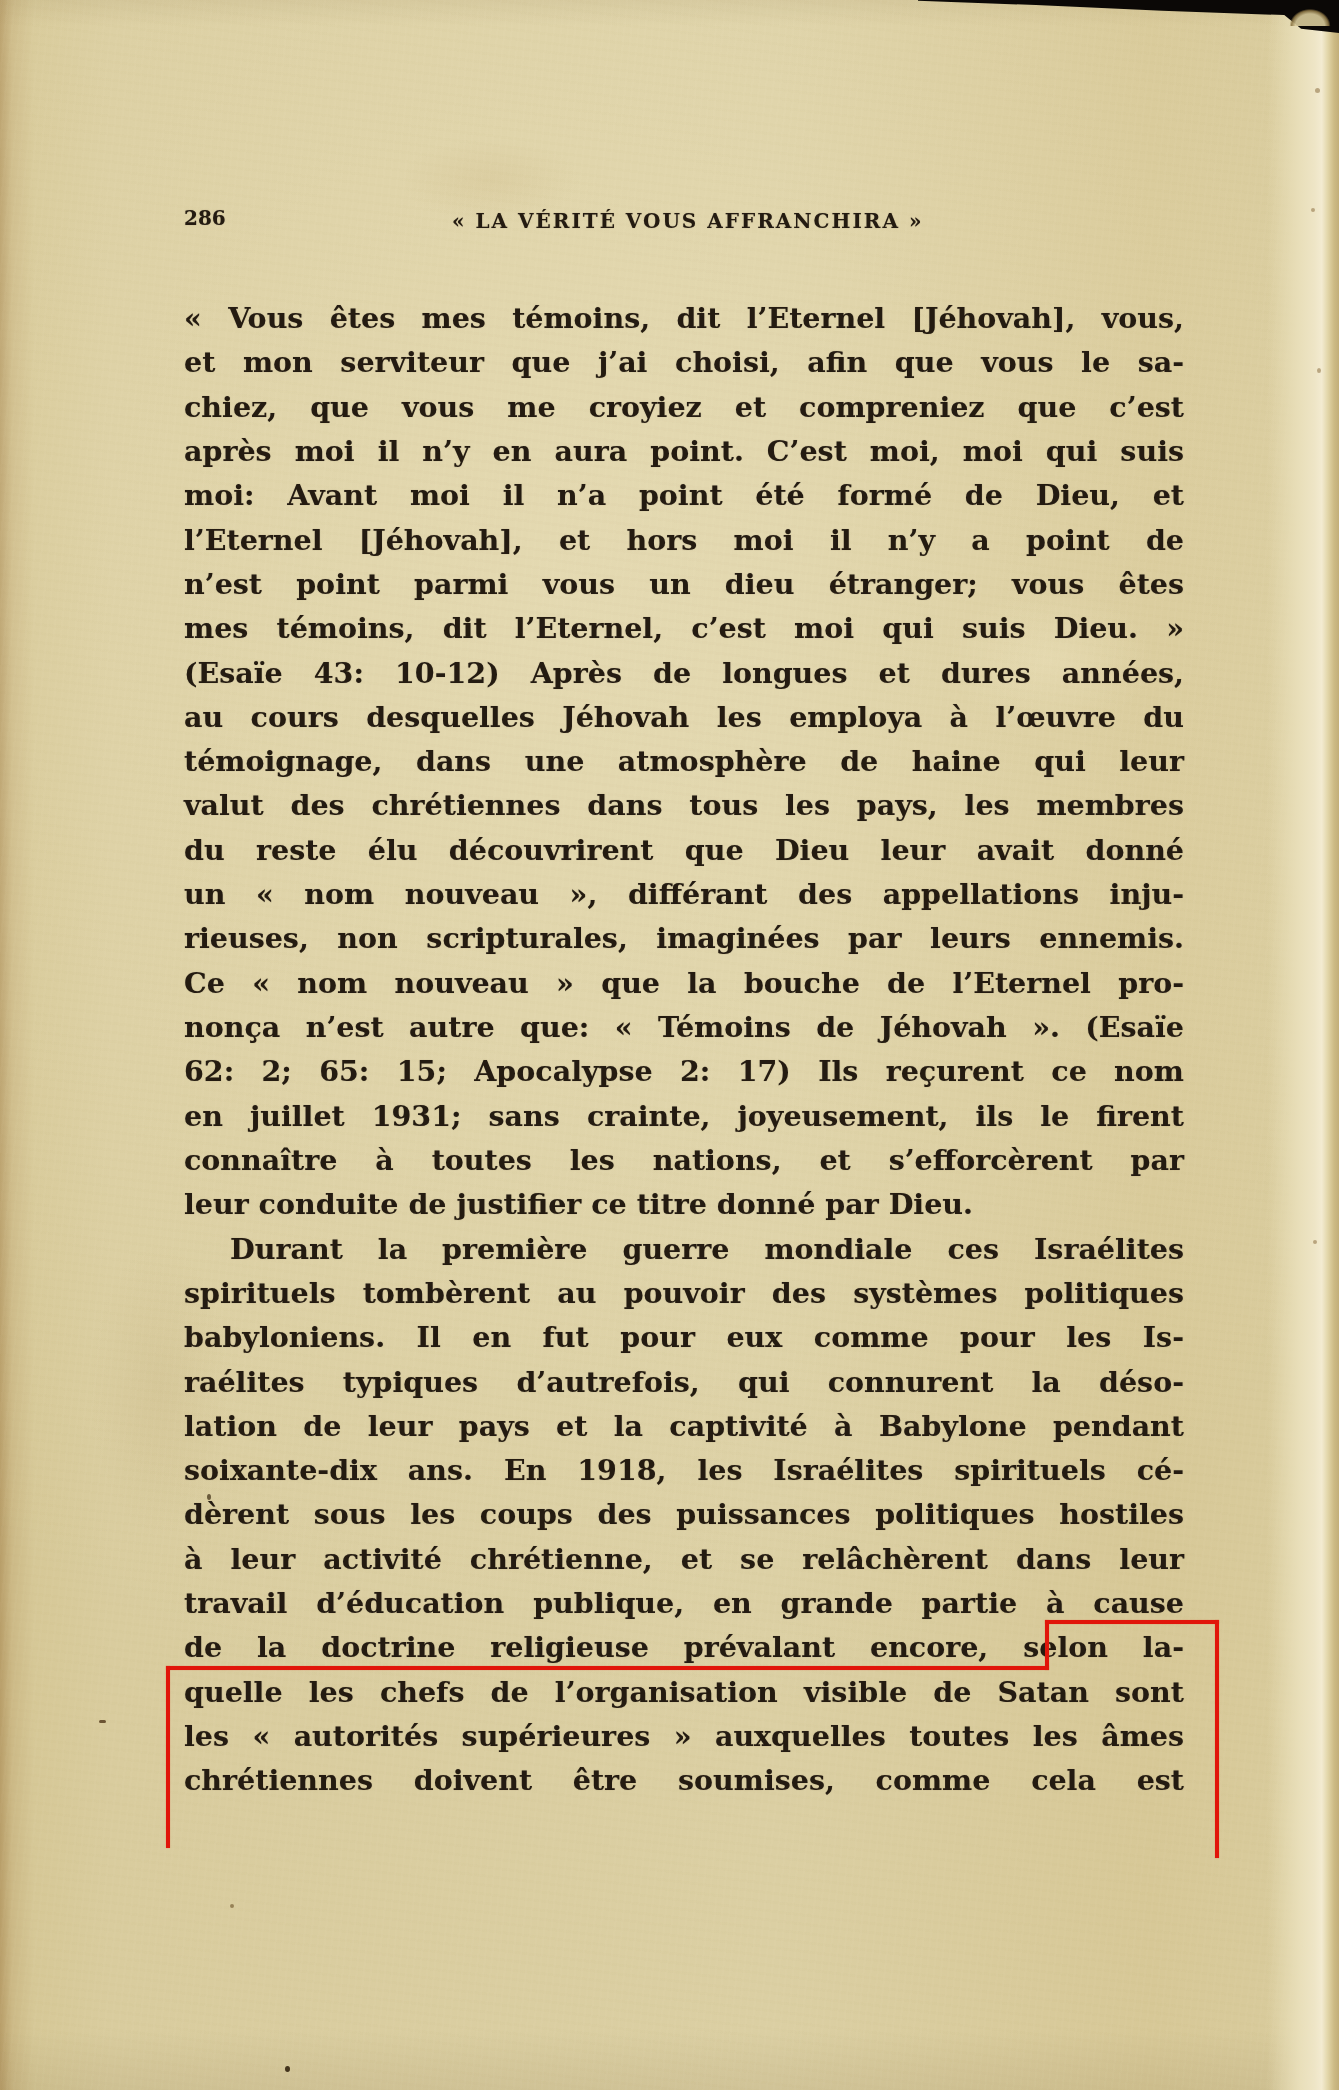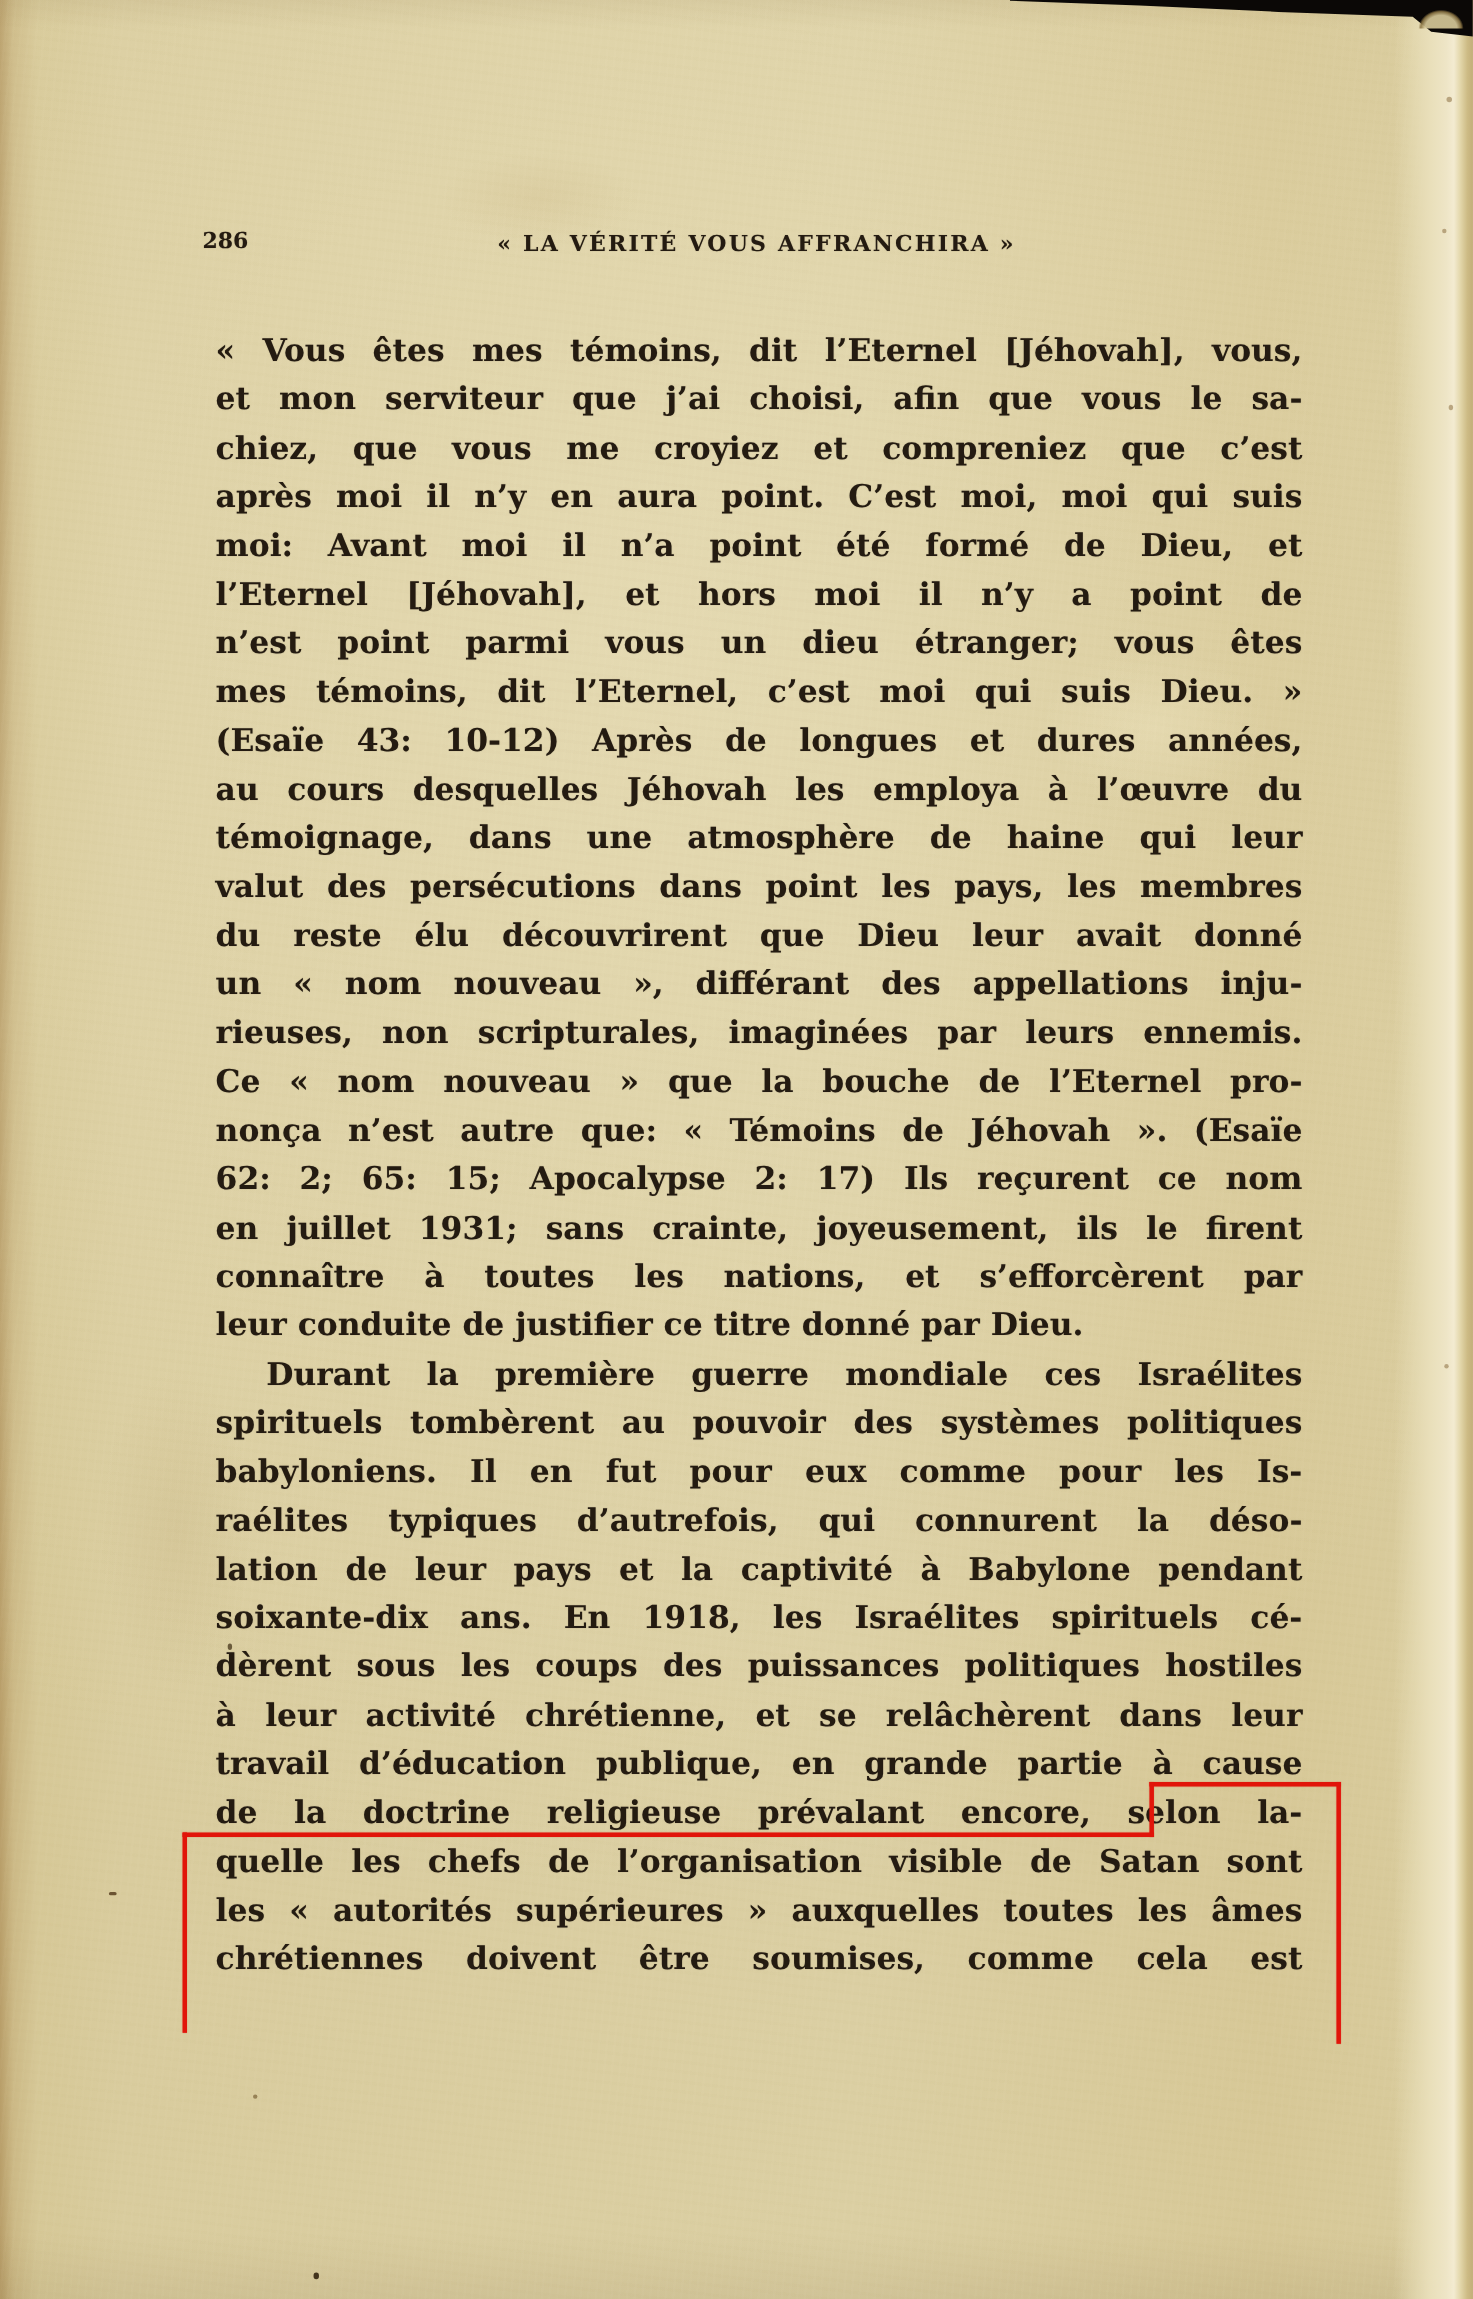--- a/index.html
+++ b/index.html
@@ -66,21 +66,21 @@
     white-space:nowrap;
   }
   
   .body-text{
     position:absolute;left:184px;top:296px;width:1000px;
     font-size:28.5px;font-weight:700;color:#241b11;
     text-shadow:0 0 1px rgba(36,27,17,0.30);
   }
   .ln{
     height:44.32px;line-height:44.32px;white-space:normal;
-    text-align:justify;text-align-last:justify;margin-left:12px;
+    text-align:justify;text-align-last:justify;
   }
   .ln.pe{text-align-last:left;}   
   .ln.ind{text-indent:46px;}      
   
   .red-seg{position:absolute;background:#e1150a;box-shadow:0 0 1px rgba(225,21,10,.6);}
   .seg-top-h   {left:1045px;top:1620px;width:174px;height:4px;}
   .seg-right-v {left:1215px;top:1620px;width:4px;height:238px;}
   .seg-step-v  {left:1045px;top:1620px;width:4px;height:50px;}
   .seg-mid-h   {left:166px;top:1666px;width:883px;height:4px;}
   .seg-left-v  {left:166px;top:1666px;width:4px;height:182px;}
@@ -128,21 +128,21 @@
   <div class="ln">et mon serviteur que j’ai choisi, afin que vous le sa-</div>
   <div class="ln">chiez, que vous me croyiez et compreniez que c’est</div>
   <div class="ln">après moi il n’y en aura point. C’est moi, moi qui suis</div>
   <div class="ln">moi: Avant moi il n’a point été formé de Dieu, et</div>
   <div class="ln">l’Eternel [Jéhovah], et hors moi il n’y a point de</div>
   <div class="ln">n’est point parmi vous un dieu étranger; vous êtes</div>
   <div class="ln">mes témoins, dit l’Eternel, c’est moi qui suis Dieu. »</div>
   <div class="ln">(Esaïe 43: 10-12) Après de longues et dures années,</div>
   <div class="ln">au cours desquelles Jéhovah les employa à l’œuvre du</div>
   <div class="ln">témoignage, dans une atmosphère de haine qui leur</div>
-  <div class="ln">valut des persécutions dans point les pays, les membres</div>
+  <div class="ln">valut des chrétiennes dans tous les pays, les membres</div>
   <div class="ln">du reste élu découvrirent que Dieu leur avait donné</div>
   <div class="ln">un « nom nouveau », différant des appellations inju-</div>
   <div class="ln">rieuses, non scripturales, imaginées par leurs ennemis.</div>
   <div class="ln">Ce « nom nouveau » que la bouche de l’Eternel pro-</div>
   <div class="ln">nonça n’est autre que: « Témoins de Jéhovah ». (Esaïe</div>
   <div class="ln">62: 2; 65: 15; Apocalypse 2: 17) Ils reçurent ce nom</div>
   <div class="ln">en juillet 1931; sans crainte, joyeusement, ils le firent</div>
   <div class="ln">connaître à toutes les nations, et s’efforcèrent par</div>
   <div class="ln pe">leur conduite de justifier ce titre donné par Dieu.</div>
   <div class="ln ind">Durant la première guerre mondiale ces Israélites</div>

